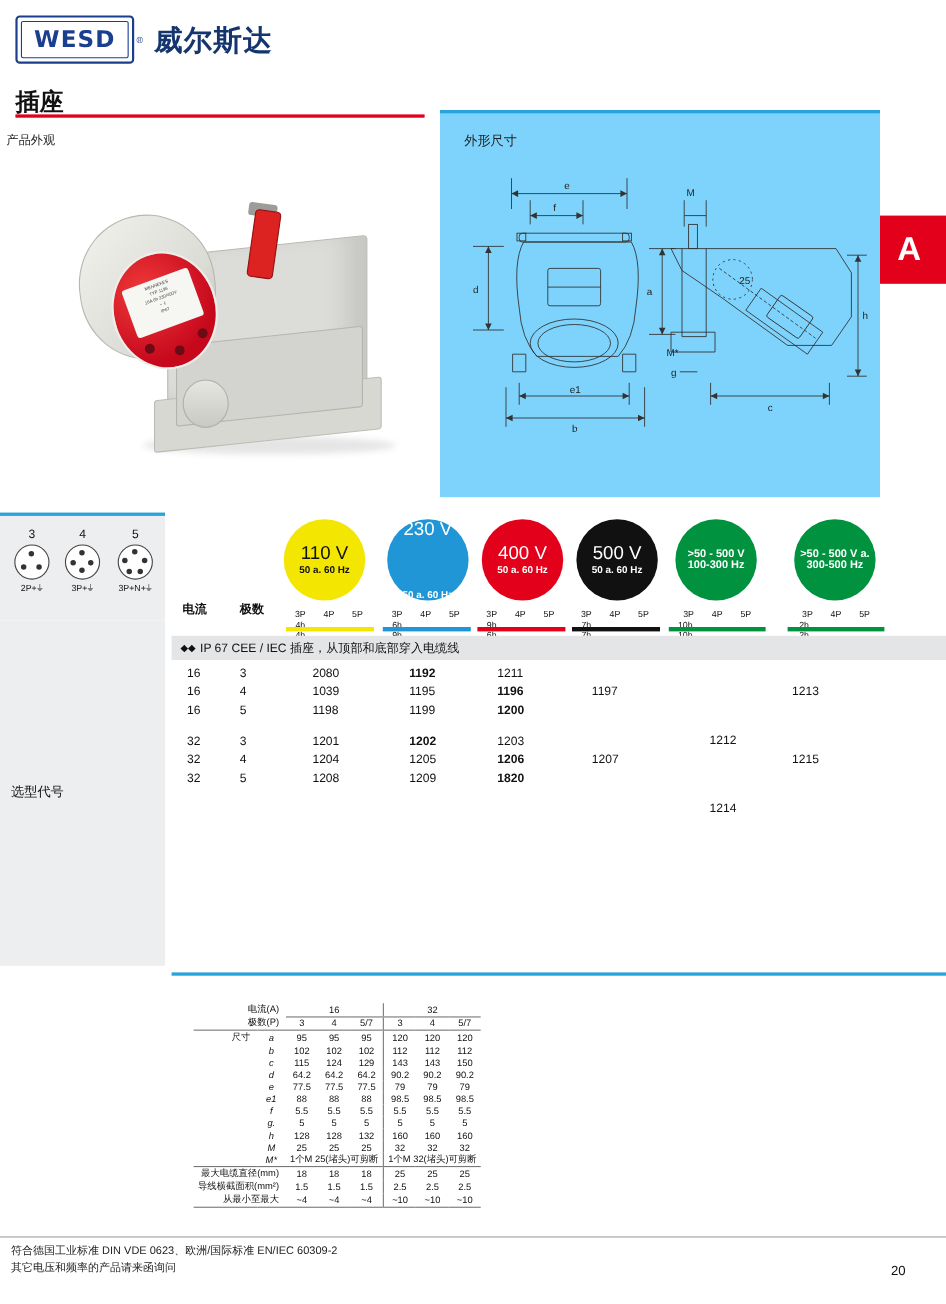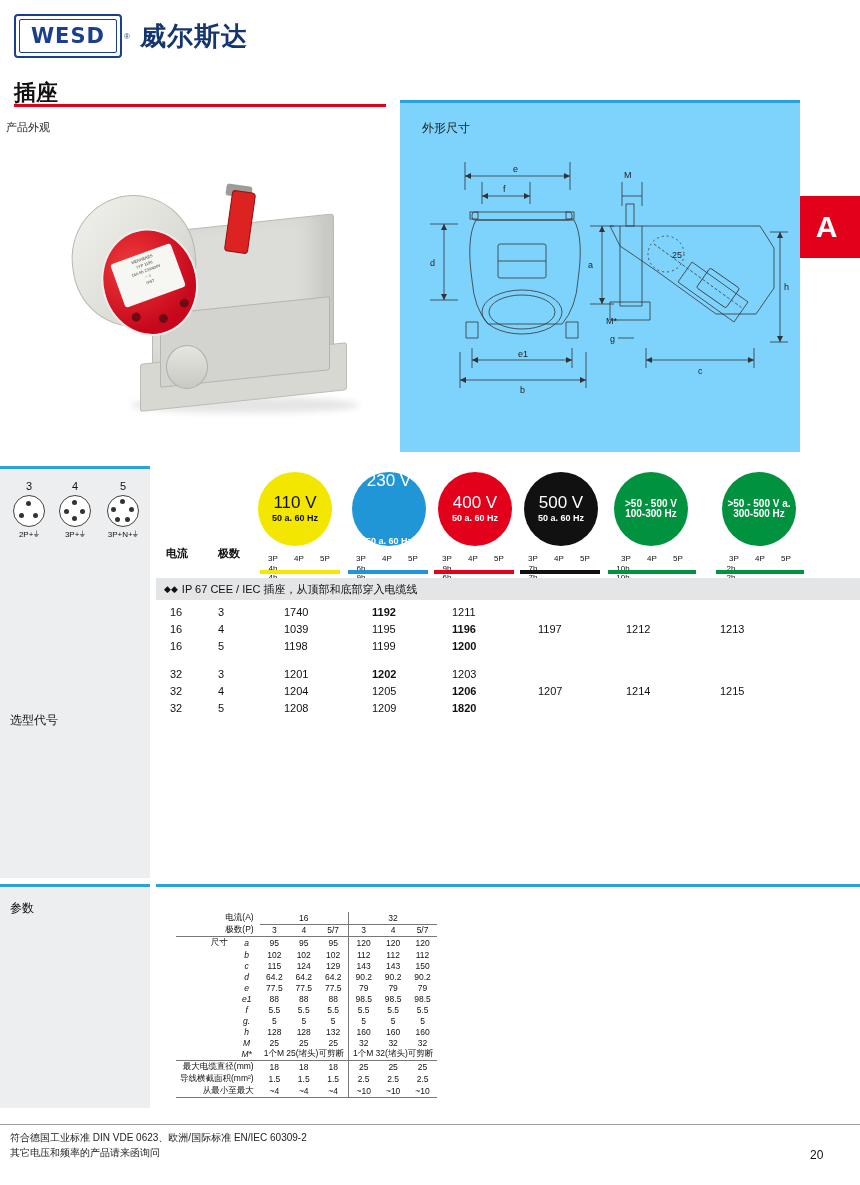--- a/index.html
+++ b/index.html
@@ -144,21 +144,21 @@
     font-size:11px;color:#111;display:flex;align-items:center;padding-left:8px;box-sizing:border-box;
   }
   .note-bar .arrows{color:#111;margin-right:4px;font-size:9px;}
 
   
   .codes{position:absolute;left:156px;top:606px;width:704px;}
   .code-row{height:17px;font-size:11px;color:#111;position:relative;}
   .code-row .c{position:absolute;text-align:left;}
   .cA{left:14px;} .cB{left:62px;} .cC{left:128px;}
   .cD{left:216px;} .cE{left:296px;} .cF{left:382px;}
-  .cG{left:470px;} .cH{left:564px;}
+  .cG{left:489px;margin-top:44px;} .cH{left:564px;}
   .bold{font-weight:bold;}
   .spacer{height:11px;}
 
   .left-panel{position:absolute;left:0px;top:564px;width:150px;height:314px;background:#eceef0;}
   .left-panel .lab{position:absolute;left:10px;top:148px;font-size:12px;color:#111;}
 
   
   .param-left{position:absolute;left:0px;top:884px;width:150px;height:224px;background:#eceef0;}
   .param-left .top-rule{position:absolute;left:0;top:0;width:100%;height:3px;background:#29a3dc;}
   .param-left .lab{position:absolute;left:10px;top:16px;font-size:12px;color:#111;}
@@ -421,21 +421,21 @@
   </div>
 
   <div class="left-panel">
     <div class="lab">选型代号</div>
   </div>
 
   <div class="codes">
     <div class="code-row">
       <span class="c cA">16</span>
       <span class="c cB">3</span>
-      <span class="c cC">1740</span>
+      <span class="c cC">2080</span>
       <span class="c cD bold">1192</span>
       <span class="c cE">1211</span>
       <span class="c cF"></span>
       <span class="c cG"></span>
       <span class="c cH"></span>
     </div>
     <div class="code-row">
       <span class="c cA">16</span>
       <span class="c cB">4</span>
       <span class="c cC">1039</span>
@@ -483,24 +483,20 @@
       <span class="c cB">5</span>
       <span class="c cC">1208</span>
       <span class="c cD">1209</span>
       <span class="c cE bold">1820</span>
       <span class="c cF"></span>
       <span class="c cG"></span>
       <span class="c cH"></span>
     </div>
   </div>
 
-  <div class="param-left">
-    <div class="top-rule"></div>
-    <div class="lab">参数</div>
-  </div>
 
   <div class="param-table">
     <div class="top-rule"></div>
 
     <table class="pt">
       <tbody>
           <tr class="hdr">
         <td class="lbl" colspan="2">电流(A)</td>
         <td class="bbot" colspan="3">16</td>
         <td class="bbot bleft" colspan="3">32</td>

